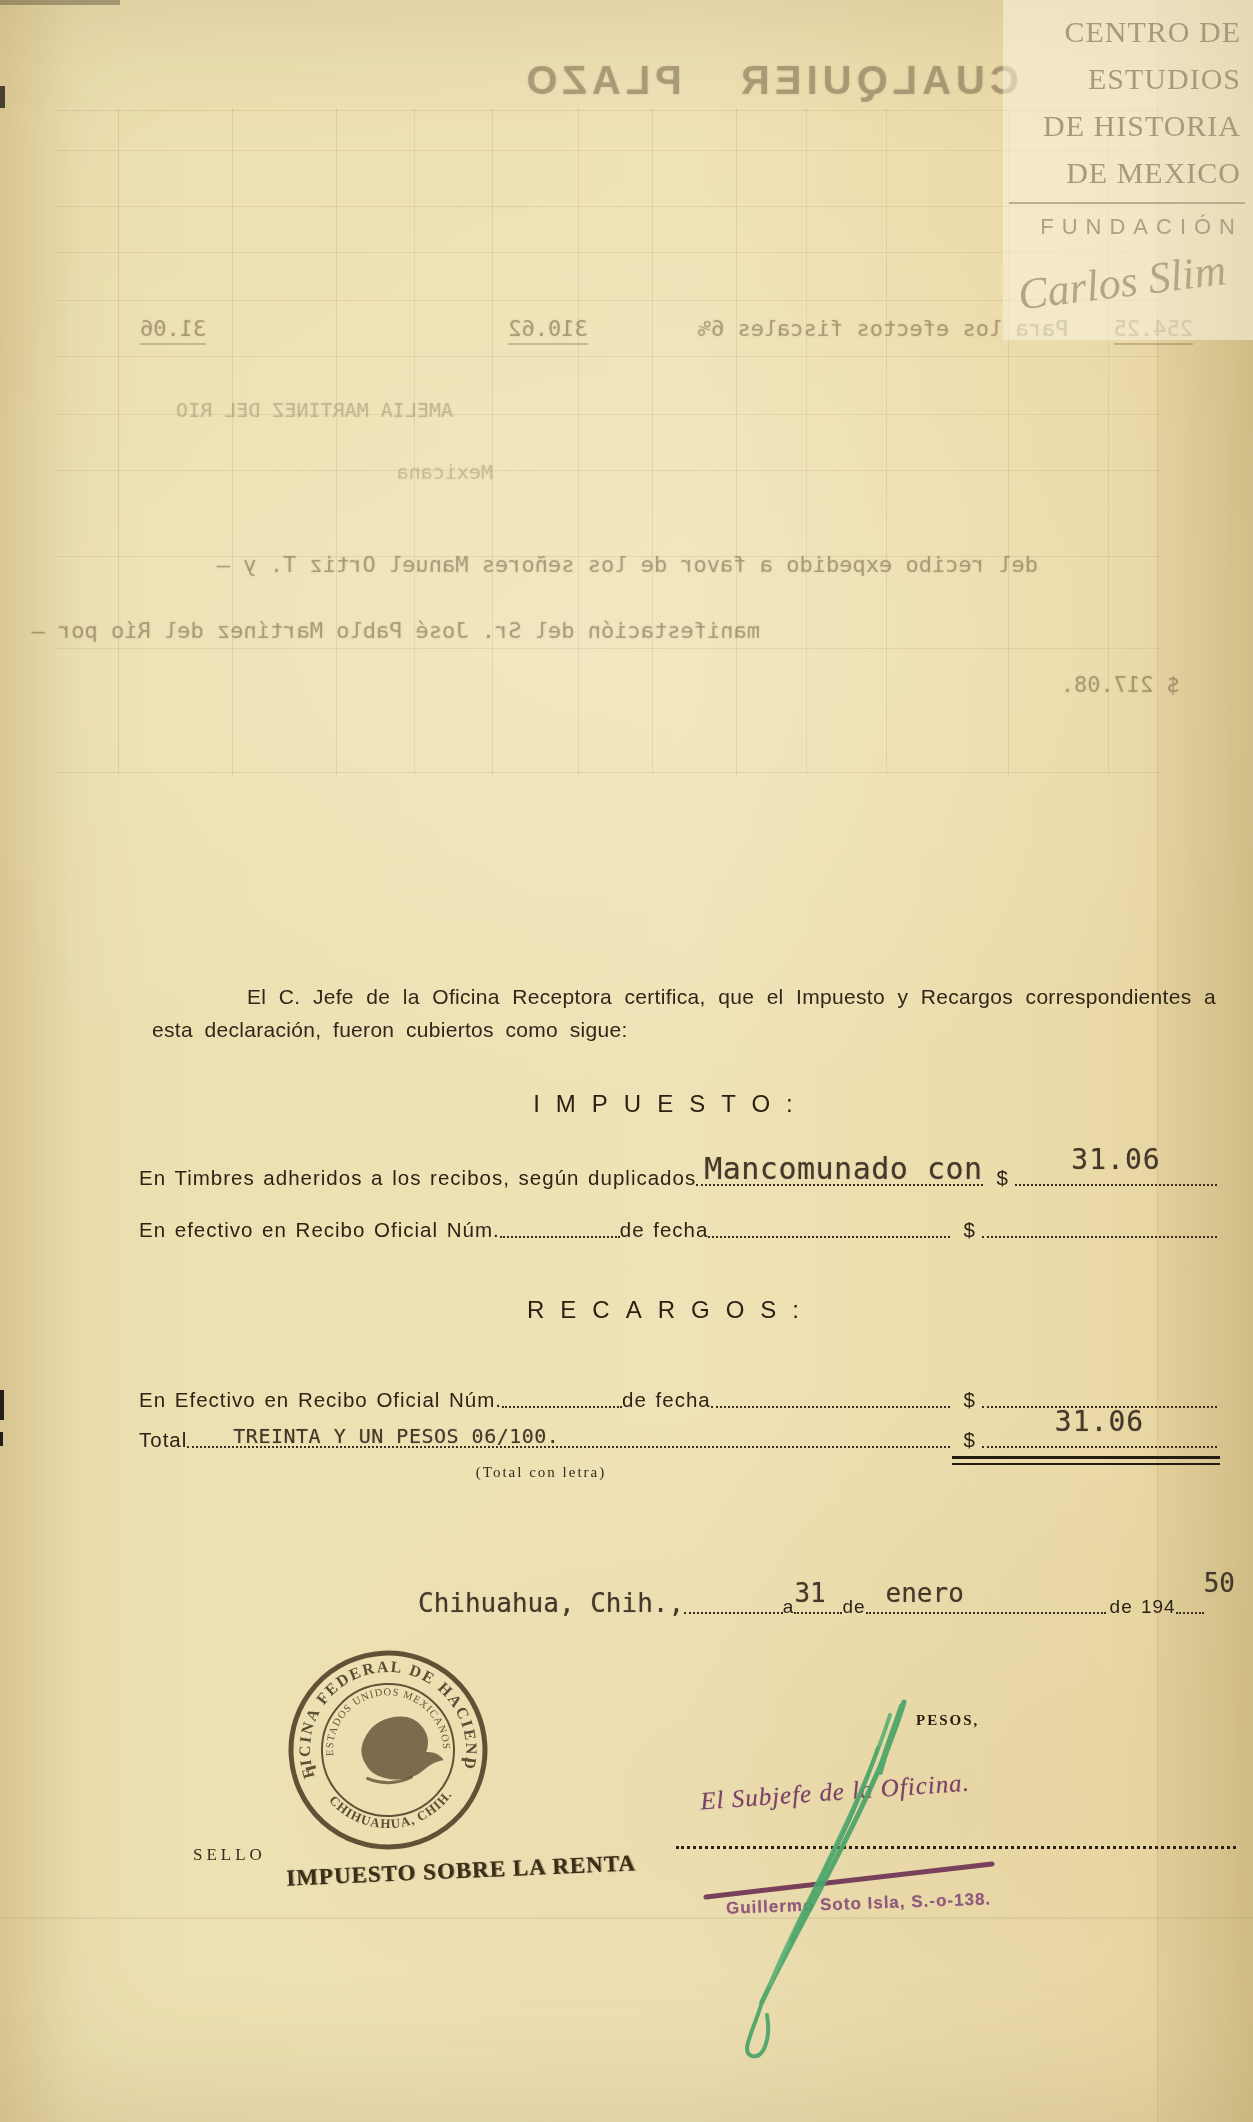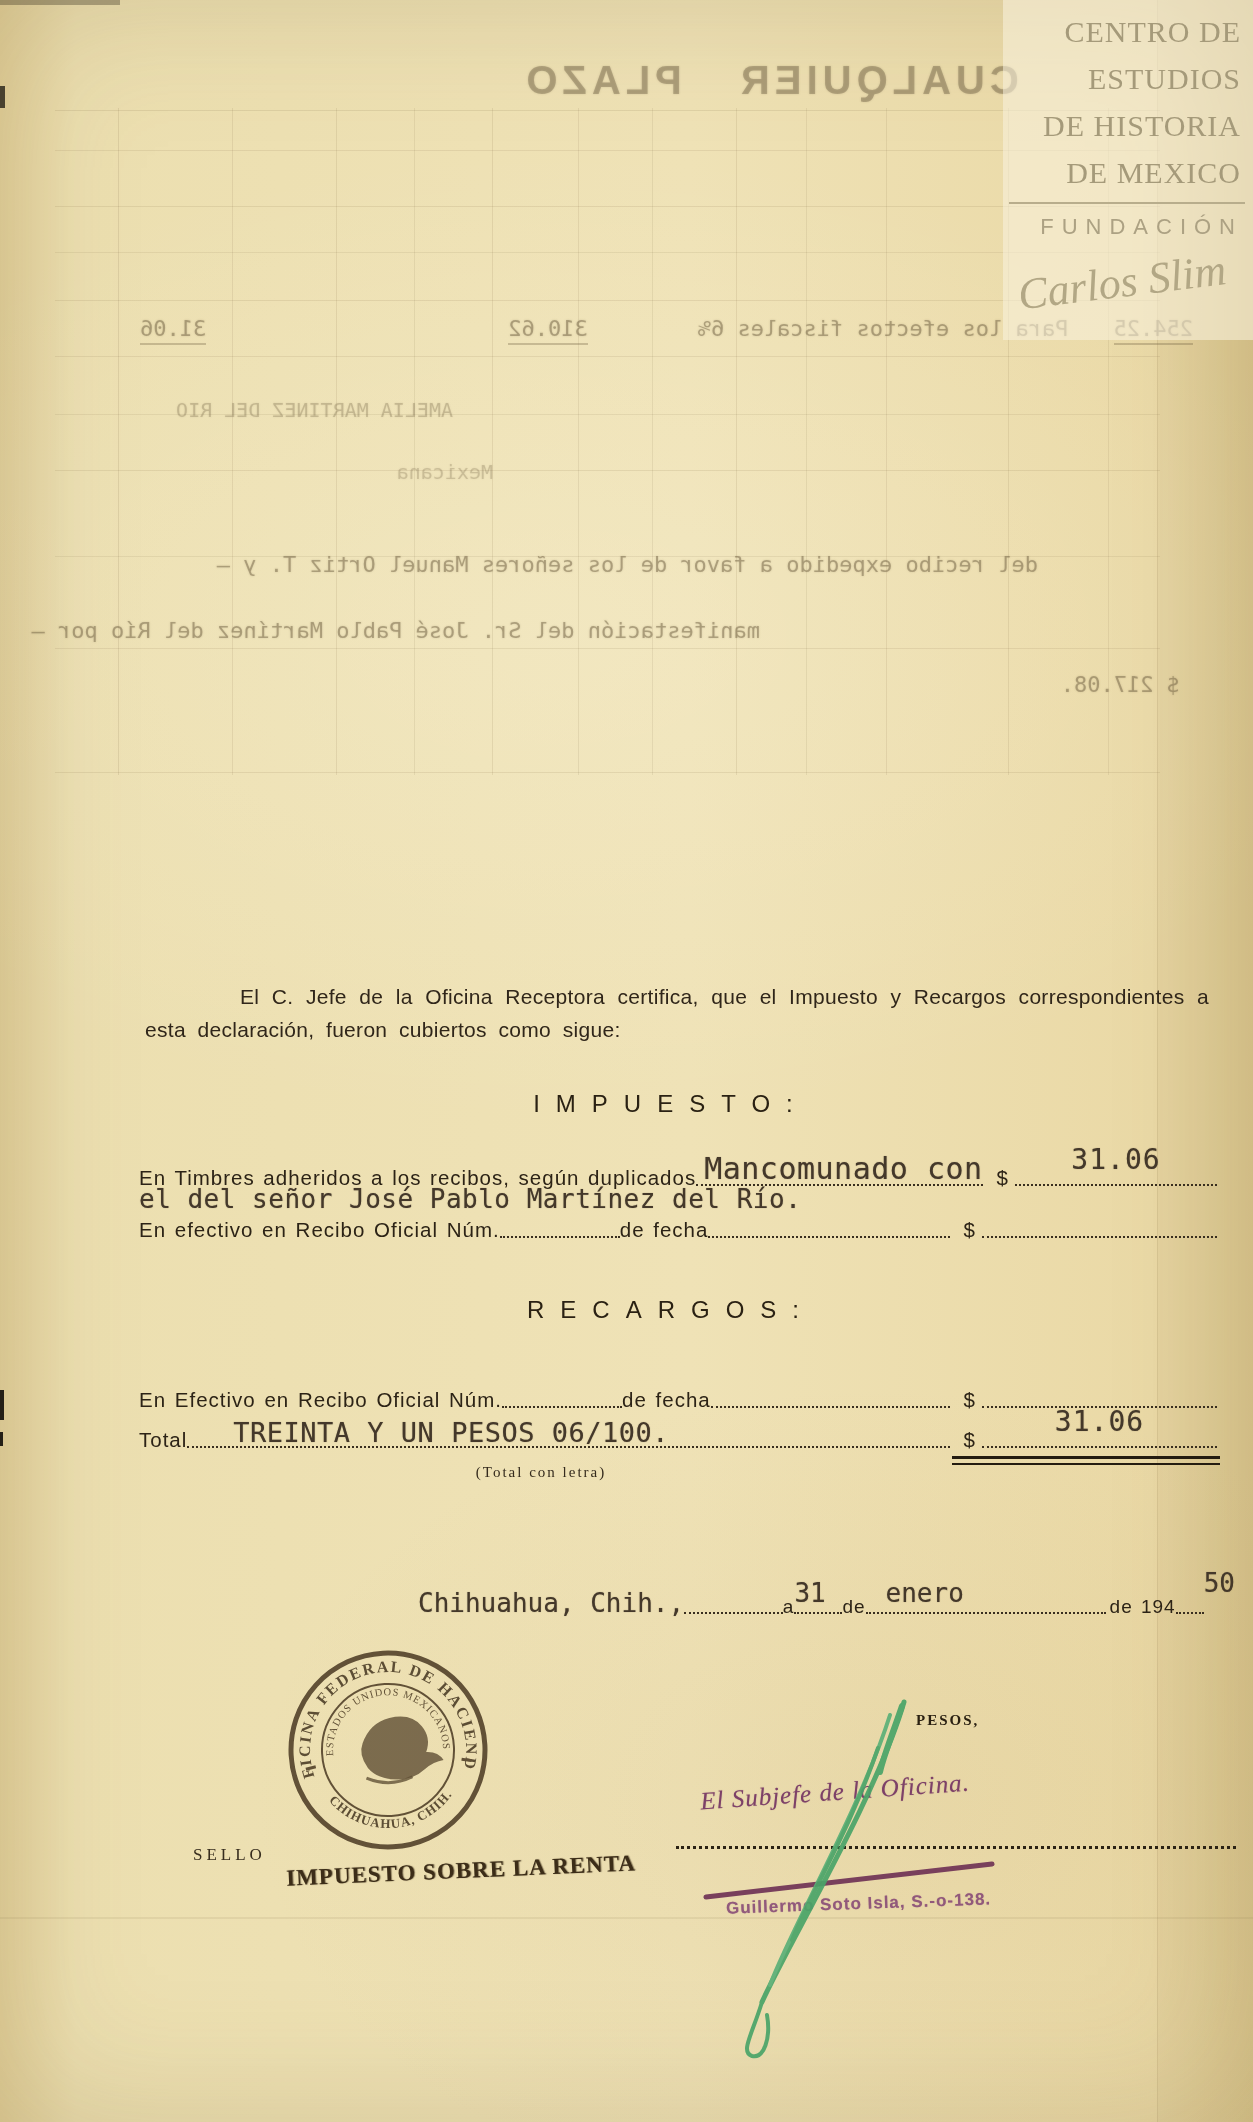--- a/index.html
+++ b/index.html
@@ -44,21 +44,21 @@
     color:#b2a785;transform:rotate(-7deg);}
   
   .printed{color:#2c2316;font-size:20.5px;letter-spacing:1px;word-spacing:2px;
     white-space:nowrap;}
   .typed{font-family:"DejaVu Sans Mono",monospace;color:#44382a;
     text-shadow:0 0 1px rgba(68,56,42,.5);white-space:nowrap;}
   .row{position:absolute;display:flex;align-items:flex-end;}
   .dot{border-bottom:2px dotted #392e1f;margin-bottom:4px;}
   .fill{flex:1;}
   .heading{color:#2a2113;font-size:24px;letter-spacing:16px;text-align:center;}
-  #cert-par{left:145px;top:980px;width:1064px;font-size:21px;line-height:33px;
+  #cert-par{left:152px;top:980px;width:1064px;font-size:21px;line-height:33px;
     color:#30261a;text-indent:95px;text-align:justify;word-spacing:5.5px;
     letter-spacing:.3px;}
   .cur{margin:0 6px 0 14px;}
   .onln{position:relative;top:2px;font-size:30px;letter-spacing:.5px;}
   .amt{position:relative;top:-8px;font-size:28px;letter-spacing:1px;}
   #dbl-rule{left:952px;top:1456px;width:268px;height:4px;
     border-top:3px solid #241c10;border-bottom:2px solid #241c10;}
   #total-note{left:341px;top:1464px;width:400px;text-align:center;
     font-family:"Liberation Serif",serif;font-size:15px;letter-spacing:2px;
     color:#352b1d;}
@@ -137,21 +137,20 @@
   <div class="abs" id="cert-par">El C. Jefe de la Oficina Receptora certifica, que el Impuesto y Recargos correspondientes a esta declaración, fueron cubiertos como sigue:</div>
 
   <div class="abs heading" style="left:139px;top:1090px;width:1064px">IMPUESTO:</div>
 
   <div class="row" style="left:139px;top:1152px;width:1078px;height:38px">
     <span class="printed">En Timbres adheridos a los recibos, según duplicados</span>
     <span class="dot fill" style="padding-left:8px"><span class="typed onln">Mancomunado con</span></span>
     <span class="printed cur">$</span>
     <span class="dot" style="width:235px;text-align:center"><span class="typed amt">31.06</span></span>
   </div>
-  <div class="abs typed" style="left:139px;top:1184px;font-size:26px;letter-spacing:.5px">el del señor José Pablo Martínez del Río.</div>
 
   <div class="row" style="left:139px;top:1212px;width:1078px;height:30px">
     <span class="printed">En efectivo en Recibo Oficial Núm.</span>
     <span class="dot" style="width:120px"></span>
     <span class="printed">de fecha</span>
     <span class="dot fill"></span>
     <span class="printed cur">$</span>
     <span class="dot" style="width:235px"></span>
   </div>
 
@@ -161,21 +160,21 @@
     <span class="printed">En Efectivo en Recibo Oficial Núm.</span>
     <span class="dot" style="width:120px"></span>
     <span class="printed">de fecha</span>
     <span class="dot fill"></span>
     <span class="printed cur">$</span>
     <span class="dot" style="width:235px"></span>
   </div>
 
   <div class="row" style="left:139px;top:1416px;width:1078px;height:36px">
     <span class="printed">Total</span>
-    <span class="dot fill" style="padding-left:46px"><span class="typed onln" style="font-size:27px">TREINTA Y UN PESOS 06/100.</span></span>
+    <span class="dot fill" style="padding-left:46px"><span class="typed onln" style="font-size:20px">TREINTA Y UN PESOS 06/100.</span></span>
     <span class="printed cur">$</span>
     <span class="dot" style="width:235px;text-align:center"><span class="typed amt">31.06</span></span>
   </div>
   <div class="abs" id="dbl-rule"></div>
   <div class="abs" id="total-note">(Total con letra)</div>
 
   <div class="row" style="left:418px;top:1586px;width:817px;height:32px">
     <span class="typed" style="font-size:26px">Chihuahua, Chih.,</span>
     <span class="dot fill"></span>
     <span class="printed" style="font-size:19px">a</span>

